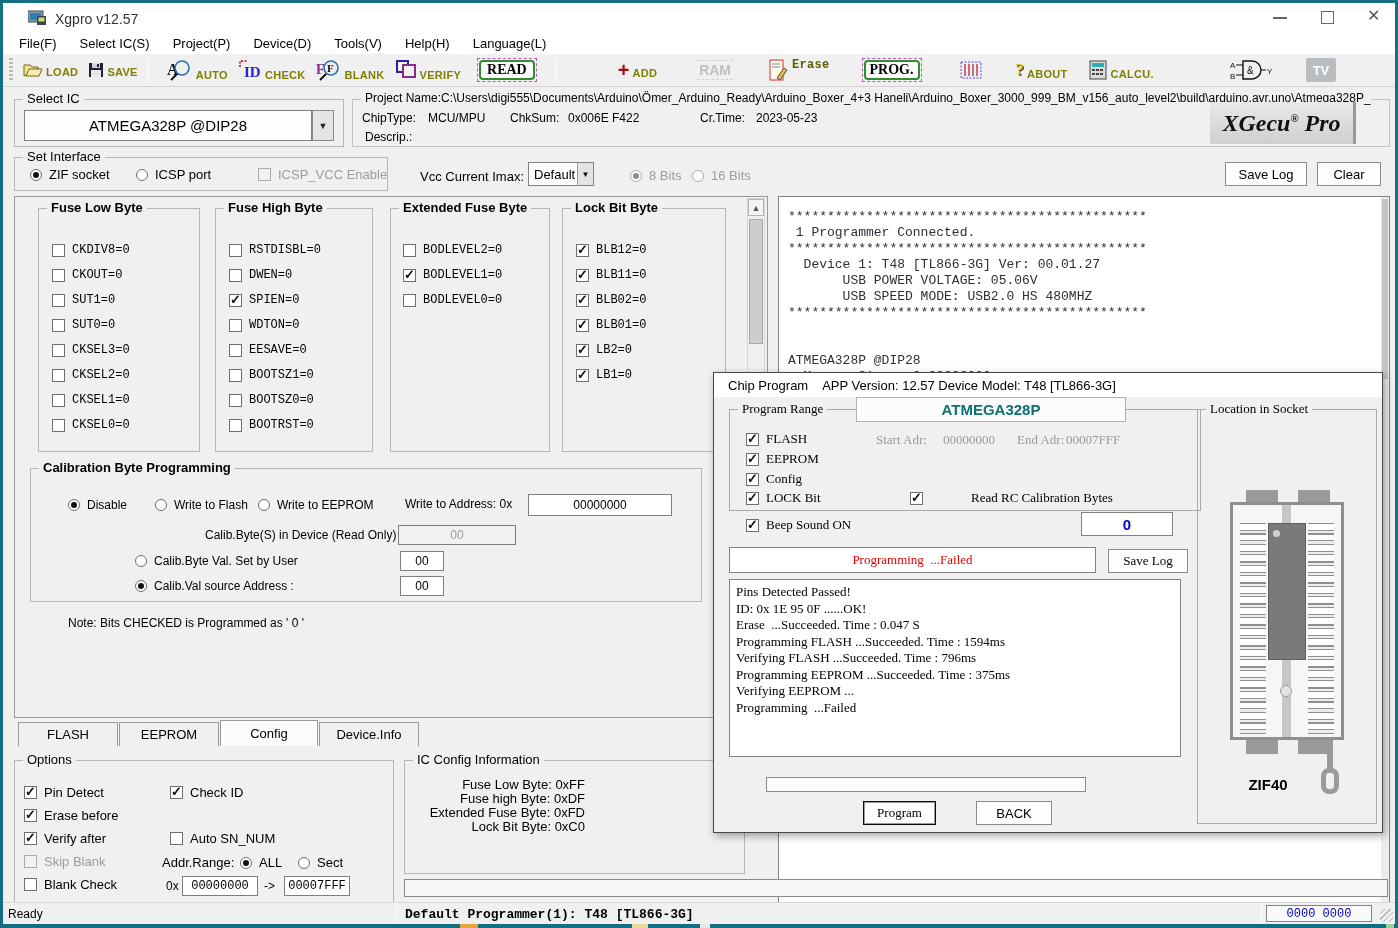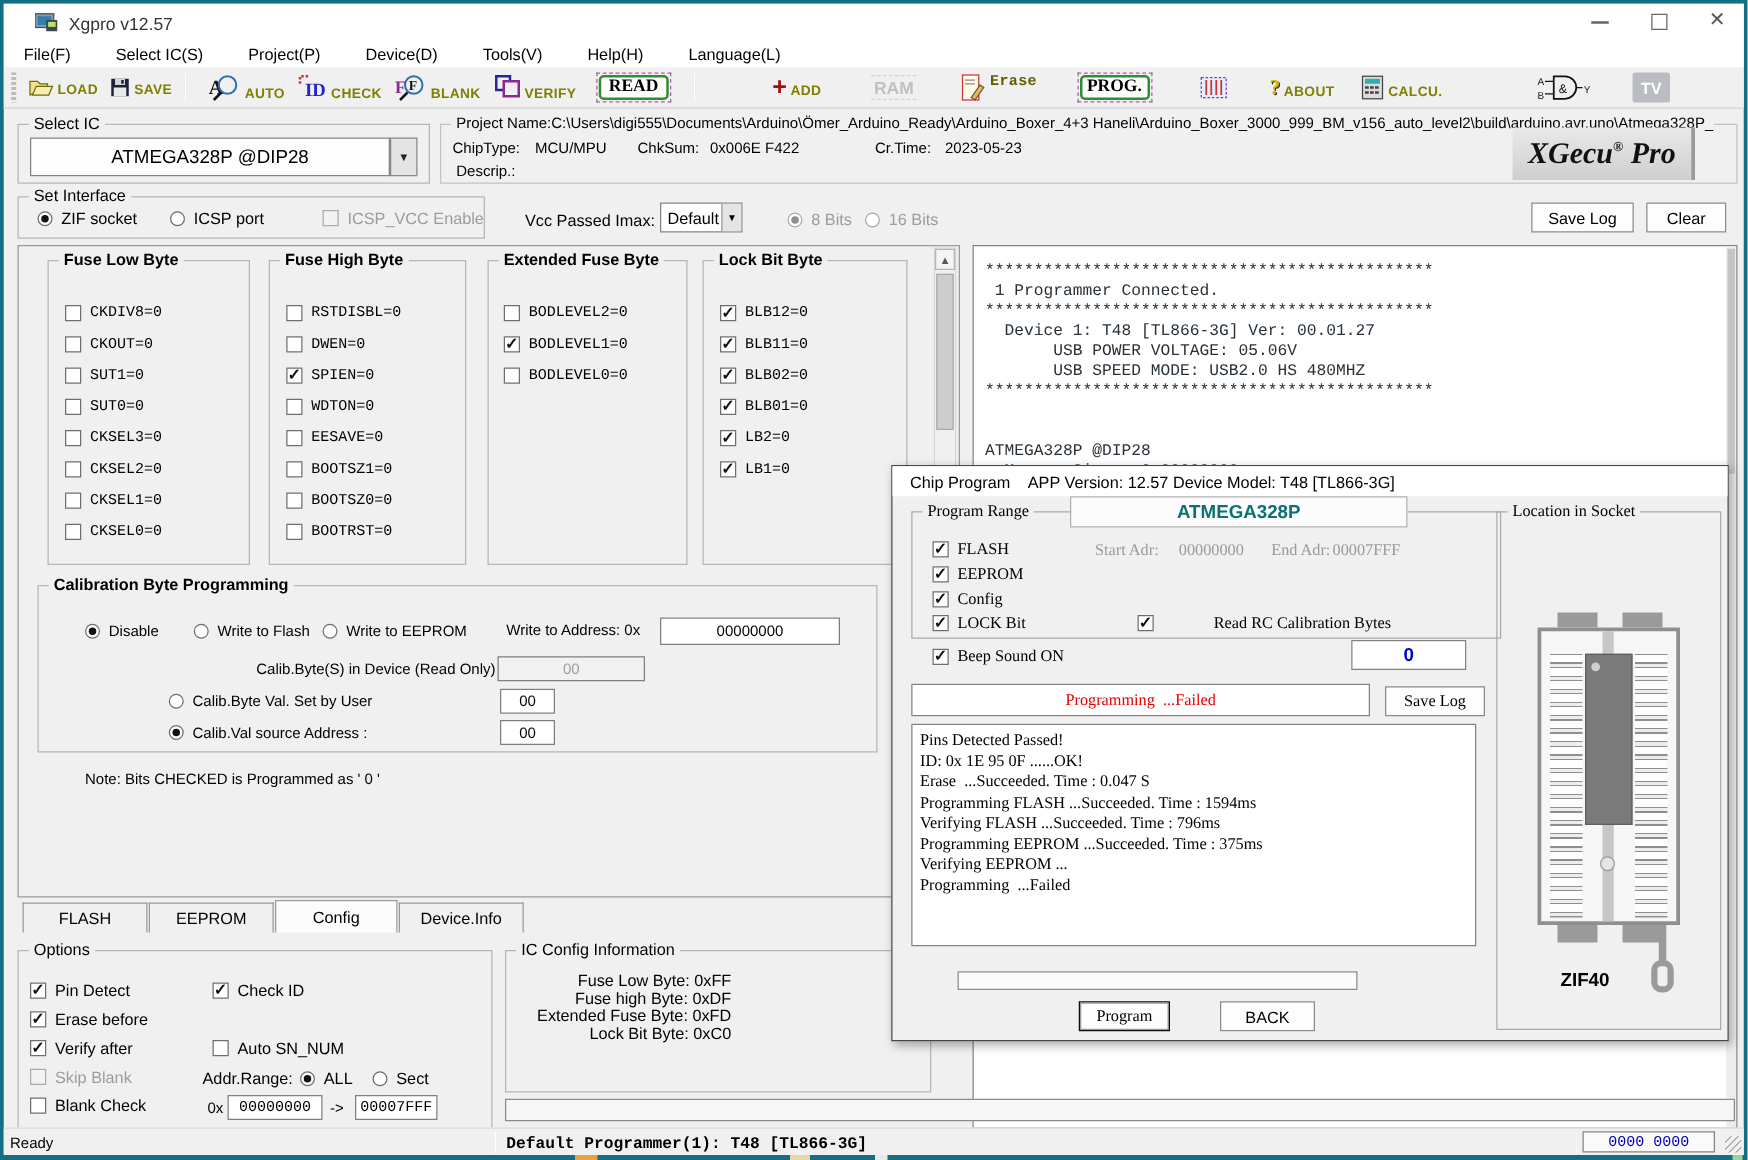--- a/index.html
+++ b/index.html
@@ -66,21 +66,21 @@
       <rect x="2" y="3" width="11" height="7" fill="#2e7fb4"></rect>
       <rect x="9" y="6" width="9" height="9" fill="#3d464e"></rect>
       <rect x="10.5" y="7.5" width="6" height="4" fill="#bfe36a"></rect>
     </svg>
     <span class="abs" style="left:52px;top:8px;font:14px var(--ui);color:#333;">Xgpro v12.57</span>
     <span class="abs" style="left:1270px;top:14px;width:14px;height:2px;background:#666;"></span>
     <span class="abs" style="left:1318px;top:8px;width:13px;height:13px;border:1px solid #666;"></span>
     <span class="abs" style="left:1364px;top:3px;font:16px var(--ui);color:#555;">✕</span>
   </div>
 
-  <div class="abs" style="left:3px;top:33px;width:1392px;height:21px;background:#fff;display:flex;align-items:center;padding-left:6px;gap:16px;">
+  <div class="abs" style="left:3px;top:33px;width:1392px;height:21px;background:#fff;display:flex;align-items:center;padding-left:6px;gap:3px;">
     <span style="font:13px var(--ui);padding:0 10px;">File(F)</span>
     <span style="font:13px var(--ui);padding:0 10px;">Select IC(S)</span>
     <span style="font:13px var(--ui);padding:0 10px;">Project(P)</span>
     <span style="font:13px var(--ui);padding:0 10px;">Device(D)</span>
     <span style="font:13px var(--ui);padding:0 10px;">Tools(V)</span>
     <span style="font:13px var(--ui);padding:0 10px;">Help(H)</span>
     <span style="font:13px var(--ui);padding:0 10px;">Language(L)</span>
   </div>
 
   <div class="abs" style="left:3px;top:54px;width:1392px;height:33px;background:#f0f0f0;border-bottom:1px solid #d2d2d2;display:flex;align-items:center;gap:10px;padding-left:6px;">
@@ -237,21 +237,21 @@
     <span class="slbl" style="font-size:13px;text-align:right;">ZIF socket</span>
   </div>
   <div class="row" style="left:136px;top:167px;">
     <span class="rb"></span>
     <span class="slbl" style="font-size:13px;">ICSP port</span>
   </div>
   <div class="row" style="left:258px;top:167px;">
     <span class="cb dis"></span>
     <span class="slbl gray" style="font-size:13px;">ICSP_VCC Enable</span>
   </div>
-  <span class="abs slbl" style="left:420px;top:169px;font-size:13px;">Vcc Passed Imax:</span>
+  <span class="abs slbl" style="left:420px;top:169px;font-size:13px;">Vcc Current Imax:</span>
   <div class="abs sunk" style="left:528px;top:162px;width:66px;height:24px;display:flex;align-items:center;">
     <span style="font:13px var(--ui);padding-left:5px;flex:1;">Default</span>
     <span style="width:16px;height:100%;background:#e4e4e4;border-left:1px solid #9a9a9a;font:8px var(--ui);display:flex;align-items:center;justify-content:center;">▼</span>
   </div>
   <div class="row" style="left:630px;top:168px;">
     <span class="rb dis on"></span>
     <span class="slbl gray" style="font-size:13px;">8 Bits</span>
   </div>
   <div class="row" style="left:692px;top:168px;">
     <span class="rb dis"></span>

